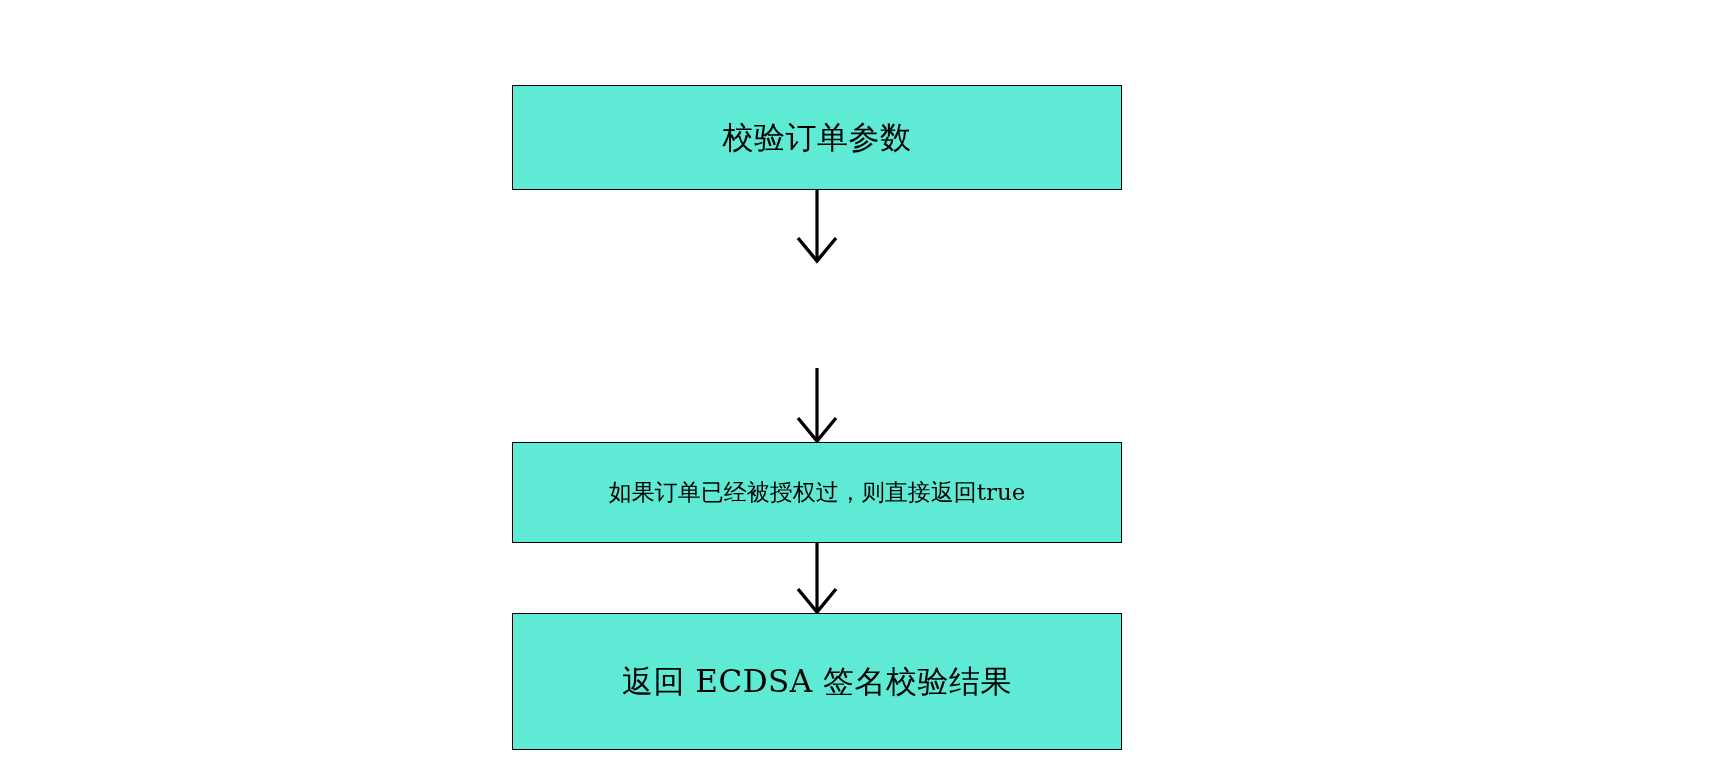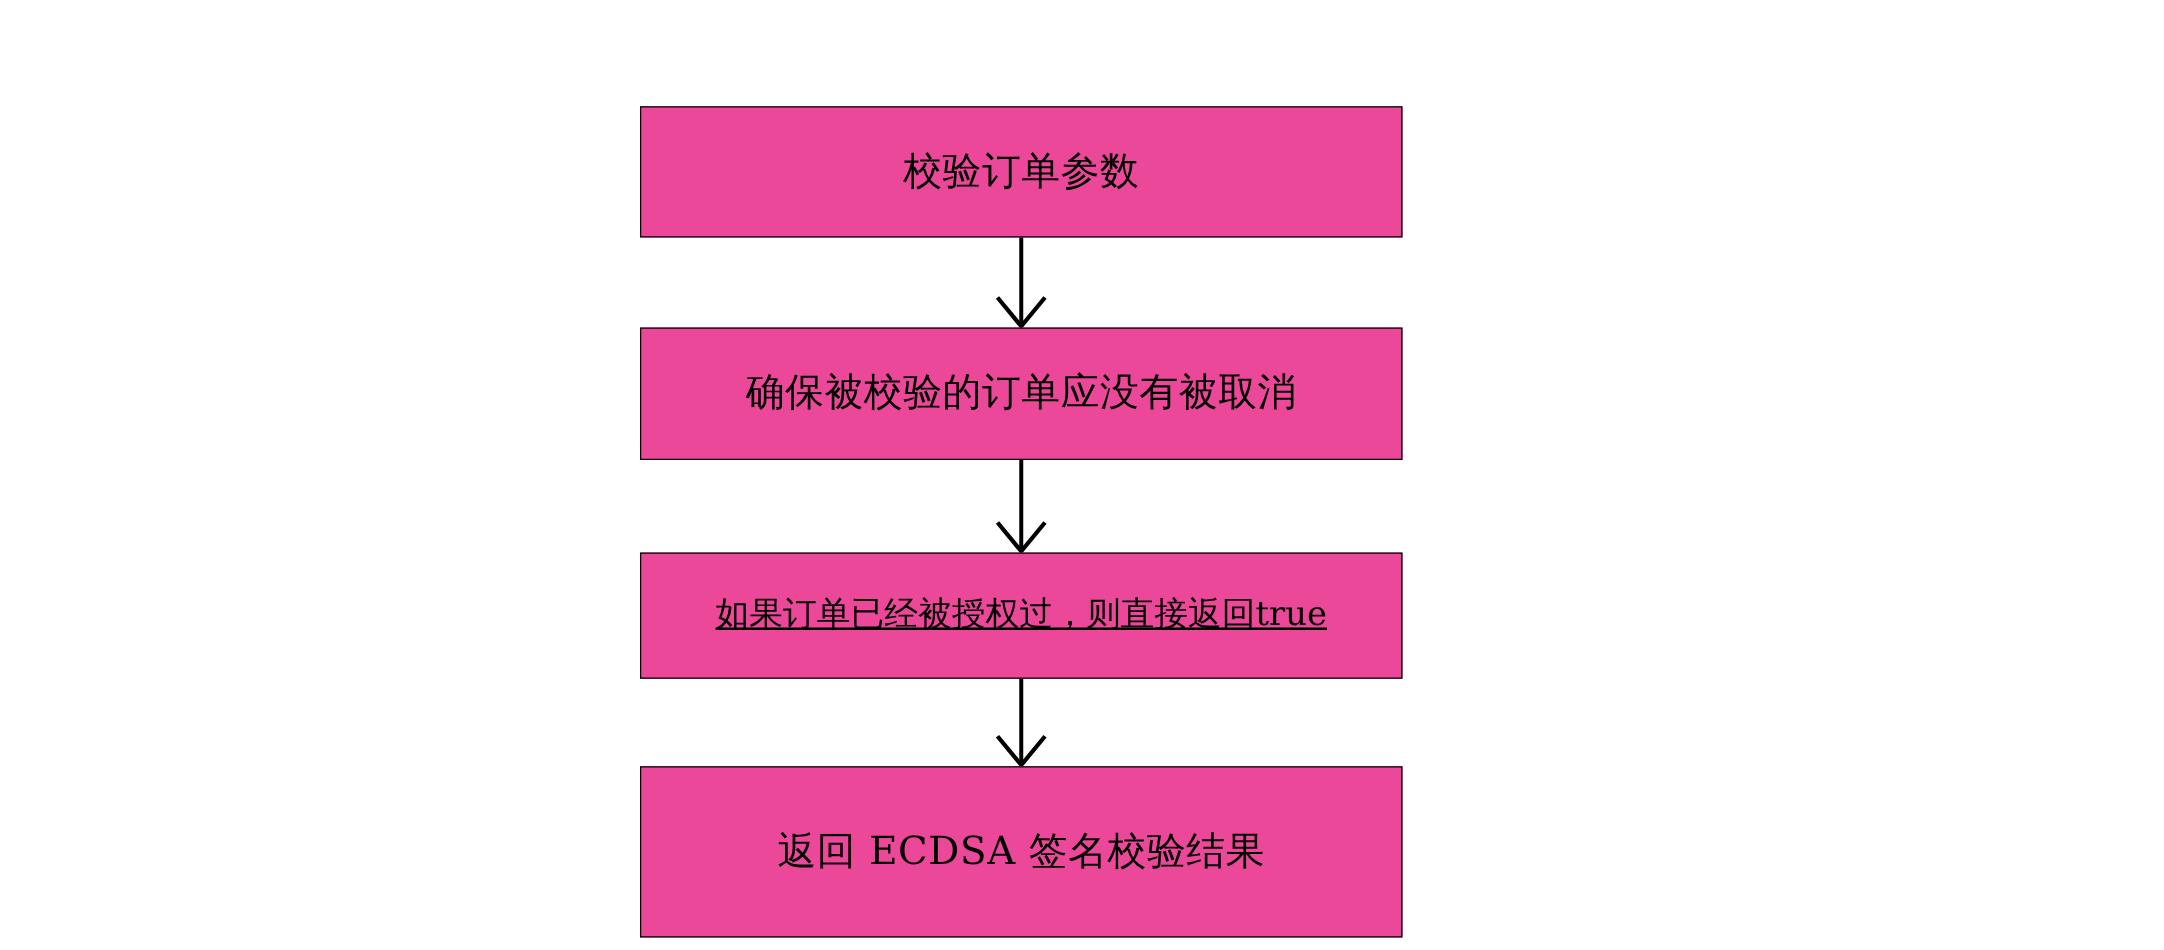--- a/index.html
+++ b/index.html
@@ -21,41 +21,41 @@
     width: 1731px;
     height: 760px;
     background: #ffffff;
   }
 
   
   .flow-box {
     position: absolute;
     box-sizing: border-box;
     border: 1.6px solid #000000;
-    background: #ec4899;
+    background: #5eead4;
     display: flex;
     align-items: center;
     justify-content: center;
   }
   .flow-box .box-label {
     font-family: "DejaVu Serif", "Liberation Serif", serif;
     font-size: 31px;
     line-height: 1.2;
     color: #000000;
     white-space: nowrap;
     letter-spacing: 0.5px;
   }
 
   .box-1 { left: 512px; top: 85px;  width: 610px; height: 105px; }
   .box-2 { left: 512px; top: 262px; width: 610px; height: 106px; }
   .box-3 { left: 512px; top: 442px; width: 610px; height: 101px; }
   .box-4 { left: 512px; top: 613px; width: 610px; height: 137px; }
 
   
-  .box-3 .box-label { font-size: 27px; letter-spacing: 0px; text-decoration: underline; }
+  .box-3 .box-label { font-size: 23px; letter-spacing: 0px; }
 
   
   .flow-arrow {
     position: absolute;
     left: 0;
     top: 0;
     pointer-events: none;
   }
   .flow-arrow svg { display: block; overflow: visible; }
 </style>
@@ -68,23 +68,20 @@
     <span class="box-label">校验订单参数</span>
   </div>
 
   <div class="flow-arrow">
     <svg width="1731" height="760" viewBox="0 0 1731 760">
       <line x1="817" y1="190" x2="817" y2="261" stroke="#000000" stroke-width="3.2"></line>
       <polyline points="798,238 817,261 836,238" fill="none" stroke="#000000" stroke-width="3.4" stroke-linecap="butt" stroke-linejoin="miter"></polyline>
     </svg>
   </div>
 
-  <div class="flow-box box-2">
-    <span class="box-label">确保被校验的订单应没有被取消</span>
-  </div>
 
   <div class="flow-arrow">
     <svg width="1731" height="760" viewBox="0 0 1731 760">
       <line x1="817" y1="368" x2="817" y2="441" stroke="#000000" stroke-width="3.2"></line>
       <polyline points="798,418 817,441 836,418" fill="none" stroke="#000000" stroke-width="3.4" stroke-linecap="butt" stroke-linejoin="miter"></polyline>
     </svg>
   </div>
 
   <div class="flow-box box-3">
     <span class="box-label">如果订单已经被授权过，则直接返回true</span>

